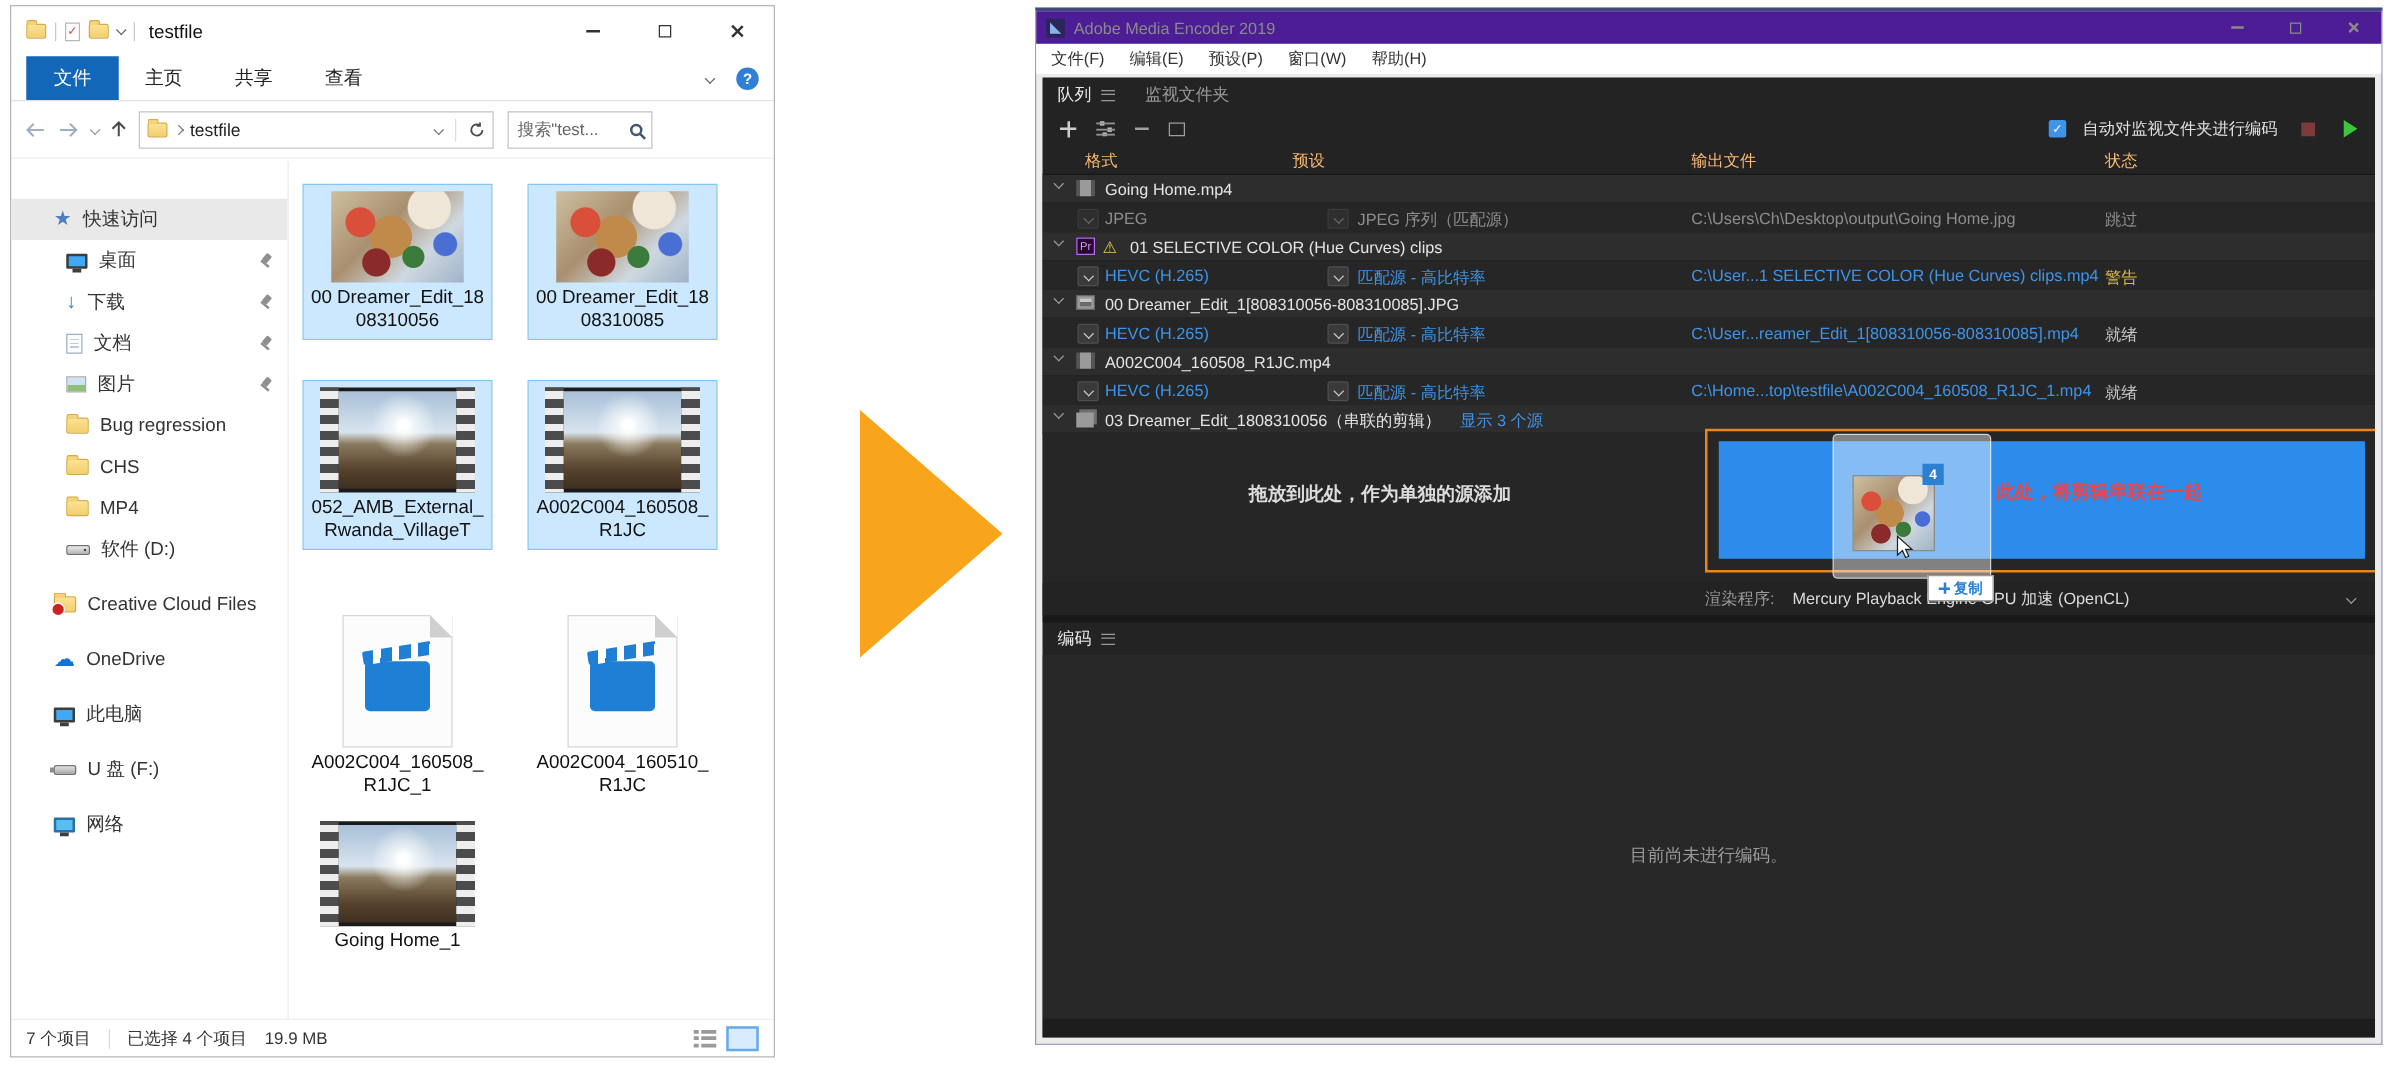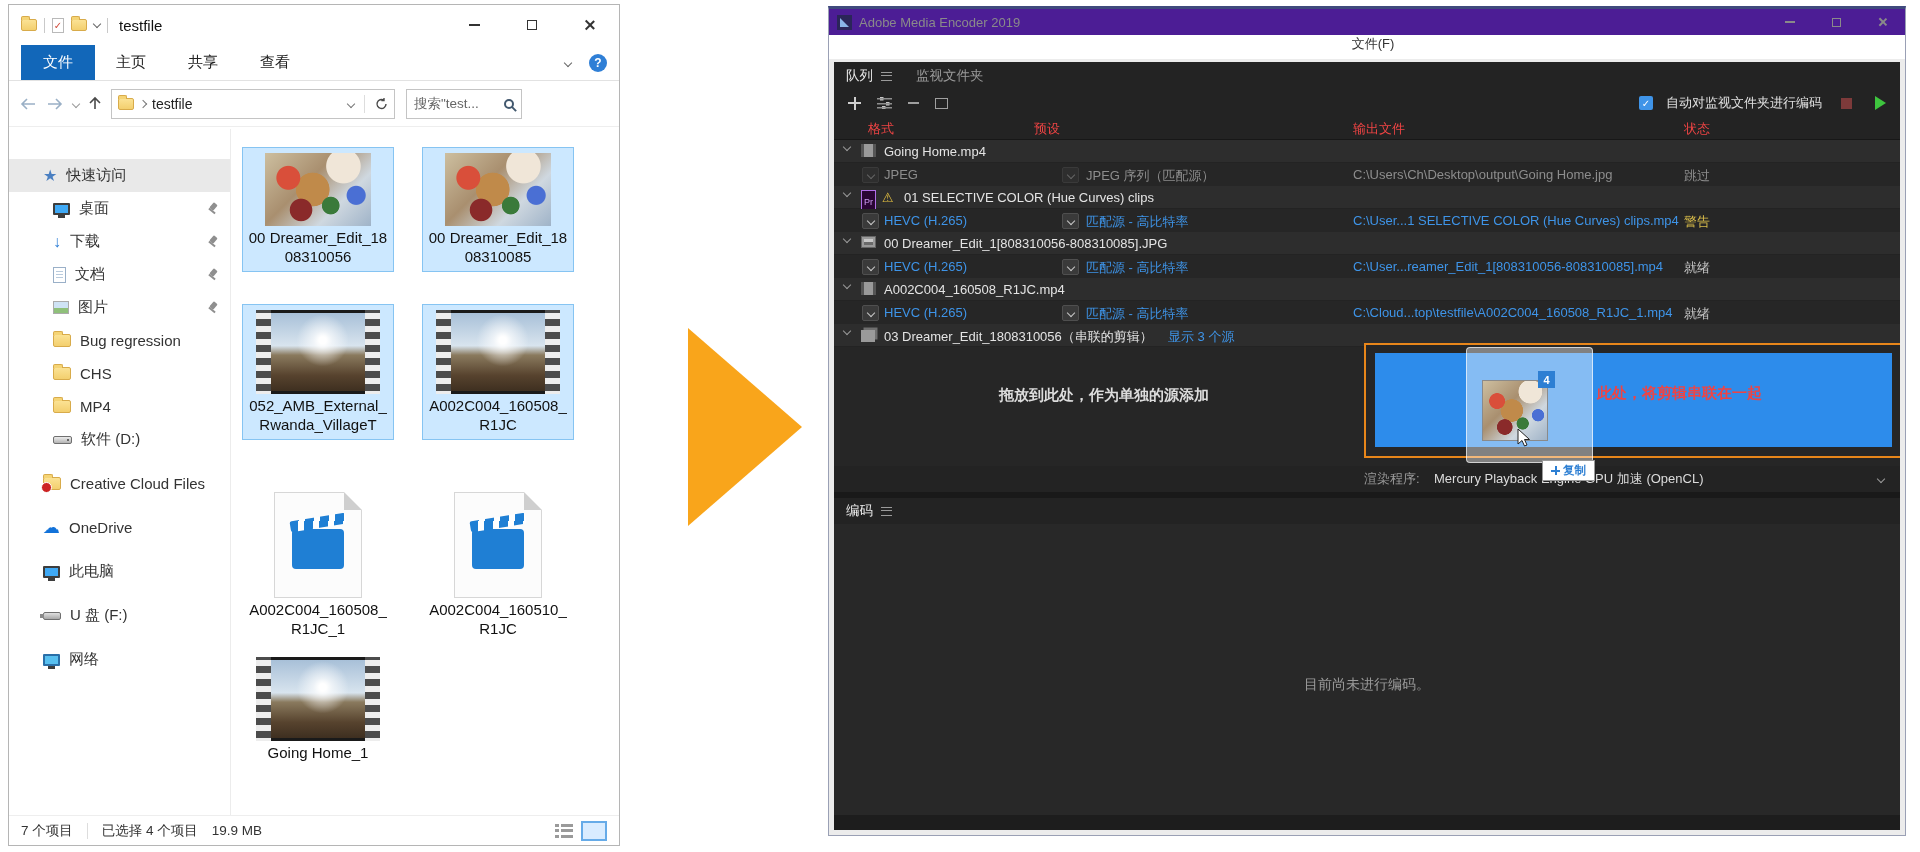--- a/index.html
+++ b/index.html
@@ -137,21 +137,21 @@
   .ame-appicon::after { content:""; position:absolute; left:3px; bottom:3px; width:0; height:0;
       border-bottom:9px solid #8ab4e8; border-right:9px solid transparent; }
   .ame-title-text { font-size:13px; color:#8a8a8a; }
   .ame-controls { position:absolute; right:0; top:0; height:100%; display:flex; }
   .awc { width:46px; display:flex; align-items:center; justify-content:center; }
   .awc-min { width:10px; height:1.5px; background:#8a8a8a; }
   .awc-max { width:9px; height:9px; border:1.5px solid #8a8a8a; }
   .awc-close { width:10px; height:10px; position:relative; }
   .awc-close::before,.awc-close::after { content:""; position:absolute; left:4.5px; top:0; width:1.5px; height:10px; background:#8a8a8a; }
   .awc-close::before { transform:rotate(45deg);} .awc-close::after { transform:rotate(-45deg);}
-  .ame-menubar { height:24px; background:#fff; display:flex; gap:20px; padding-left:12px; align-items:center; font-size:13px; color:#333;flex-direction:column; }
+  .ame-menubar { height:24px; background:#fff; display:flex; gap:20px; padding-left:12px; align-items:center; font-size:13px; color:#333; }
 
   .ame-content { position:absolute; left:5px; right:5px; top:53px; bottom:5px; background:#232323; overflow:hidden; }
   .q-tabs { height:28px; display:flex; gap:24px; padding-left:12px; align-items:center; font-size:13.5px; }
   .q-tab-active { color:#eaeaea; display:flex; gap:8px; align-items:center; }
   .q-tab { color:#9a9a9a; }
   .hamb { width:11px; height:9px; border-top:1.5px solid #9a9a9a; border-bottom:1.5px solid #9a9a9a; position:relative; }
   .hamb::after { content:""; position:absolute; left:0; right:0; top:2.5px; border-top:1.5px solid #9a9a9a; }
   .q-toolbar { height:26px; display:flex; align-items:center; padding:0 14px; gap:16px; }
   .ic-plus { width:13px; height:13px; position:relative; }
   .ic-plus::before { content:""; position:absolute; left:0; right:0; top:5.5px; height:2px; background:#cfcfcf; }
@@ -166,36 +166,36 @@
   .ic-minus { width:11px; height:2px; background:#9f9f9f; }
   .ic-dup { width:13px; height:11px; border:1.5px solid #9f9f9f; position:relative; background:#232323; }
   .ic-dup::before { content:""; position:absolute; left:2px; top:-5px; width:13px; height:11px; border:1.5px solid #9f9f9f; z-index:-1; }
   .q-tool-right { margin-left:auto; display:flex; align-items:center; gap:13px; }
   .ame-check { width:14px; height:14px; background:#3f94e8; border-radius:2px; color:#fff; font-size:10px;
                display:flex; align-items:center; justify-content:center; font-weight:bold; }
   .auto-label { font-size:13px; color:#e0e0e0; }
   .ic-stop { width:11px; height:11px; background:#7d3a3a; margin-left:6px; }
   .ic-play { width:0; height:0; border-top:7px solid transparent; border-bottom:7px solid transparent;
              border-left:11px solid #3ec53e; margin-left:10px; }
-  .q-header { height:24px; border-bottom:1px solid #171717; position:relative; font-size:13px; color:#ef4444;text-align:right; }
+  .q-header { height:24px; border-bottom:1px solid #171717; position:relative; font-size:13px; color:#fdba74;text-align:right; }
   .q-header span { position:absolute; top:4px; }
   .col-format { left:34px; } .col-preset { left:200px; } .col-out { left:519px; } .col-status { left:850px; }
 
   .q-main { position:absolute; top:78px; left:0; right:0; height:352px; background:#262626; }
   .q-row { position:absolute; left:0; right:0; height:23px; font-size:13px; }
   .q-row.src { background:#2d2d2d; border-bottom:1px solid #232323; }
   .q-row.out { background:#262626; }
   .q-row span, .q-row .dd, .q-row .qic { position:absolute; top:4px; }
   .row-chev { left:10px; top:7px; width:6px; height:6px; border-right:1.5px solid #9a9a9a; border-bottom:1.5px solid #9a9a9a; transform:rotate(45deg); position:absolute; }
   .qic { left:27px; }
   .ic-qfilm { width:15px; height:13px; background:linear-gradient(90deg,#555 0 3px,#9a9a9a 3px 12px,#555 12px 15px); }
   .ic-qimg { width:15px; height:12px; background:#9a9a9a; border:1px solid #666; }
   .ic-qimg::after { content:""; display:block; margin:2px; height:6px; background:linear-gradient(180deg,#c8c8c8 0 50%,#6a6a6a 50%); }
   .ic-qstack { width:14px; height:12px; background:#9a9a9a; box-shadow:2.5px -2.5px 0 #6f6f6f; margin-top:2px; }
-  .ic-pr { width:15px; height:24px; background:#2a0634; border:1px solid #b16ee8; color:#cf9ef5; font-size:9px;
+  .ic-pr { width:15px; height:14px; background:#2a0634; border:1px solid #b16ee8; color:#cf9ef5; font-size:9px;
            display:flex; align-items:center; justify-content:center; top:3px; }
   .warn-glyph { color:#e8c341; font-size:13px; left:48px; top:3px; }
   .src-name { left:50px; color:#e4e4e4; white-space:nowrap; }
   .src-name.shift { left:70px; }
   .src-link { color:#3e94e8; white-space:nowrap; }
   .dd { left:28px; width:17px; height:16px; background:#3a3a3a; border:1px solid #4f4f4f; border-radius:2px; top:3px; }
   .dd::after { content:""; position:absolute; left:5px; top:4px; width:5px; height:5px;
                border-right:1.5px solid #c8c8c8; border-bottom:1.5px solid #c8c8c8; transform:rotate(45deg); }
   .dd.d2 { left:228px; }
   .dd.dis { background:#2e2e2e; border-color:#3a3a3a; } .dd.dis::after { border-color:#666; }
@@ -529,21 +529,21 @@
       <div class="q-row src" style="top:138px">
         <span class="row-chev"></span>
         <span class="qic ic-qfilm"></span>
         <span class="src-name">A002C004_160508_R1JC.mp4</span>
       </div>
       <div class="q-row out" style="top:161px">
         <span class="dd"></span>
         <span class="fmt-text t-blue">HEVC (H.265)</span>
         <span class="dd d2"></span>
         <span class="preset-text t-blue">匹配源 - 高比特率</span>
-        <span class="file-text t-blue">C:\Cloud...top\testfile\A002C004_160508_R1JC_1.mp4</span>
+        <span class="file-text t-blue">C:\Home...top\testfile\A002C004_160508_R1JC_1.mp4</span>
         <span class="status-text t-ready">就绪</span>
       </div>
 
       <div class="q-row src" style="top:184px">
         <span class="row-chev"></span>
         <span class="qic ic-qstack"></span>
         <span class="src-name">03 Dreamer_Edit_1808310056（串联的剪辑）</span>
         <span class="src-link" style="left:334px">显示 3 个源</span>
       </div>
 

